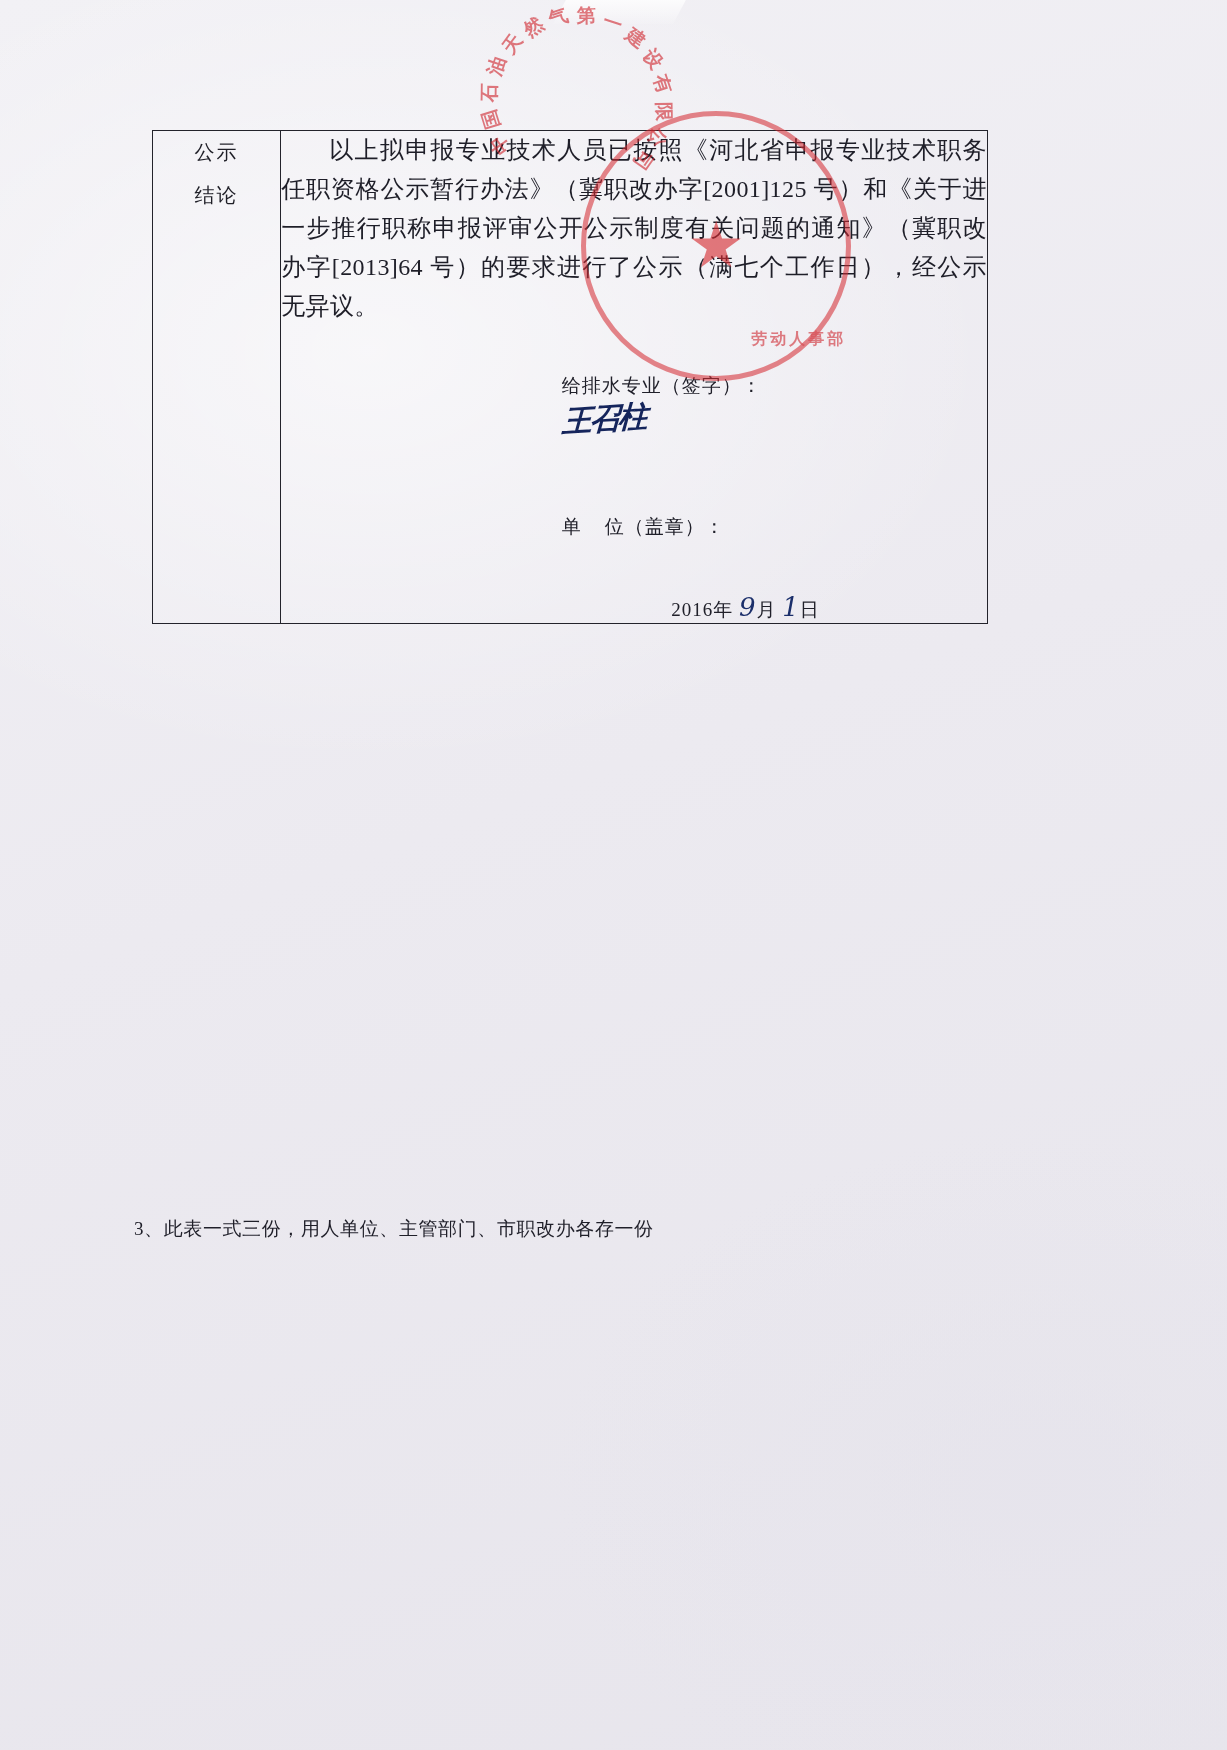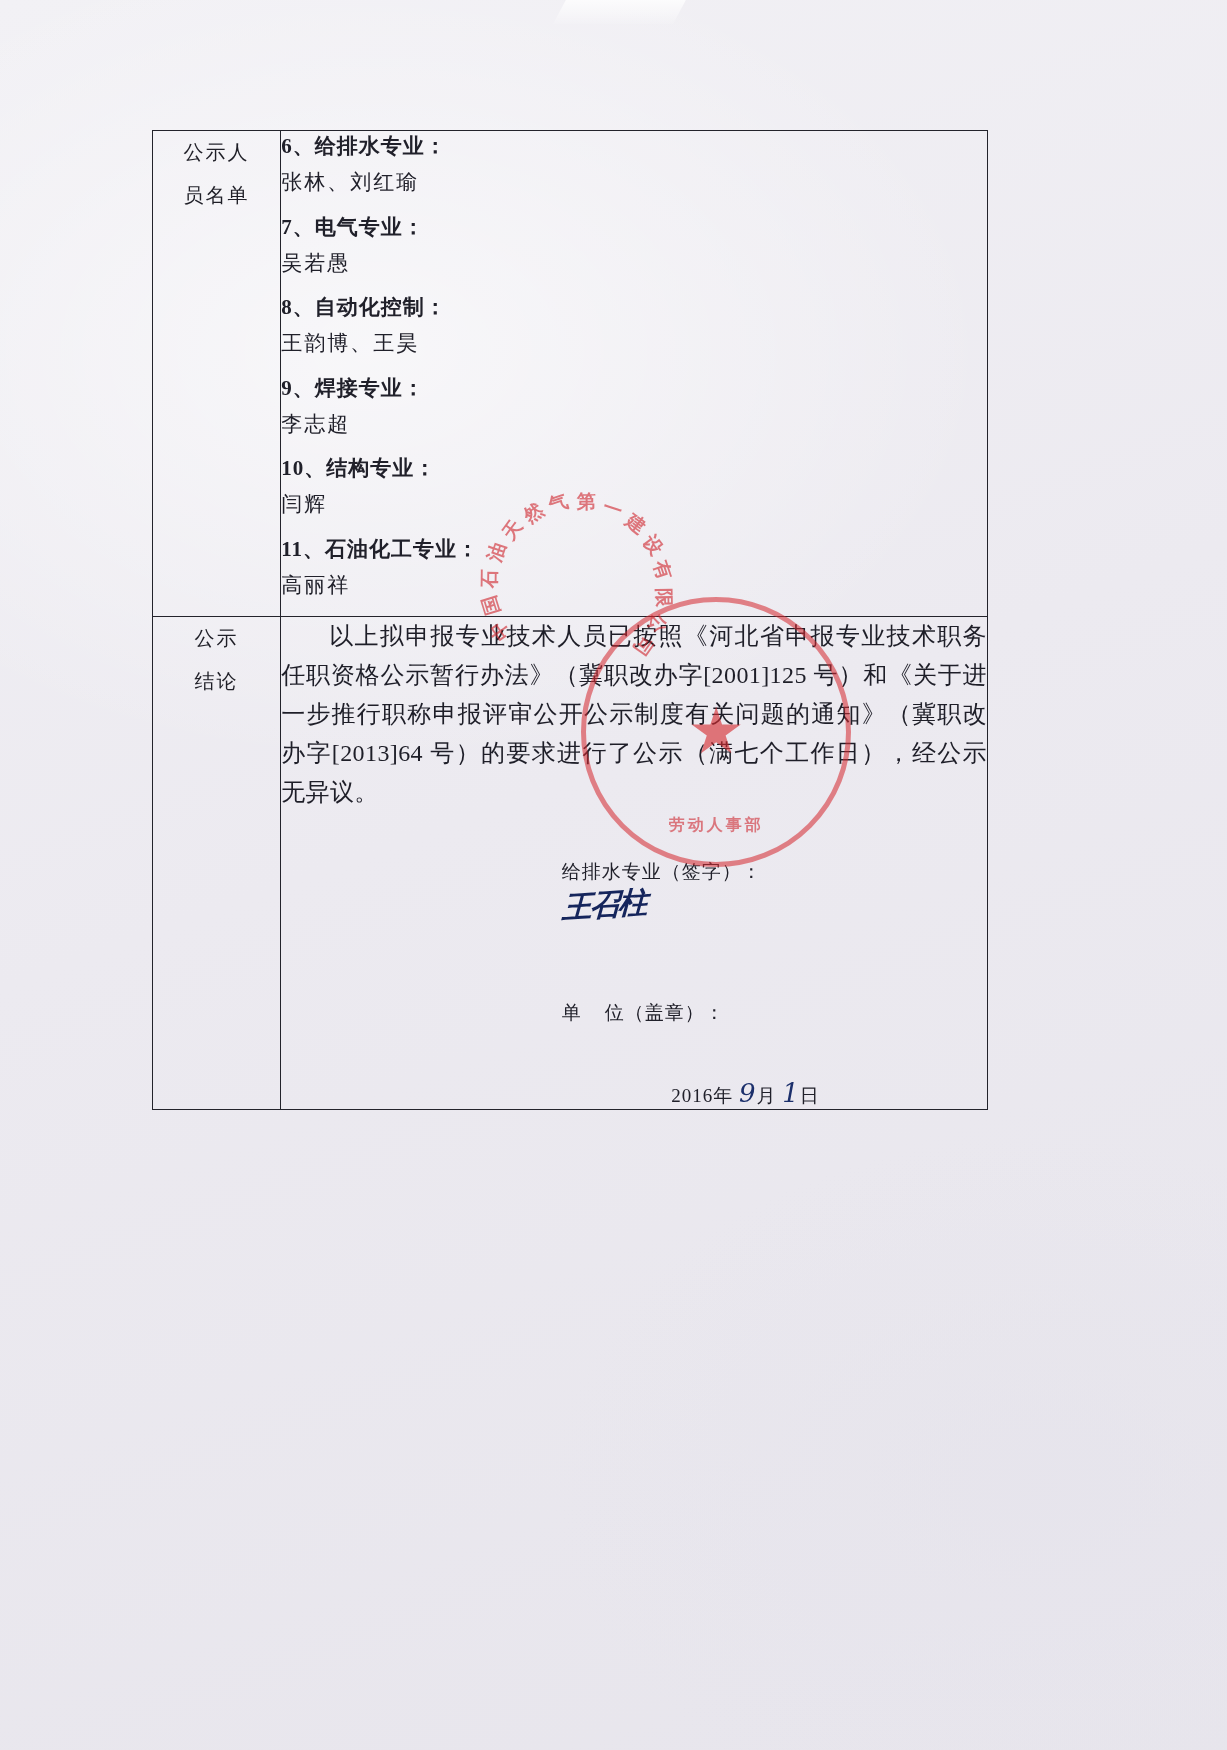--- a/index.html
+++ b/index.html
@@ -171,21 +171,21 @@
     font-weight: 700;
     color: rgba(206, 36, 44, 0.78);
     transform-origin: 0 0;
     white-space: nowrap;
   }
   .stamp .bottom-text {
     position: absolute;
     left: 0;
     bottom: 26px;
     width: 100%;
-    text-align: center;
+    text-align: right;
     font-size: 16px;
     font-weight: 700;
     letter-spacing: 3px;
     color: rgba(206, 36, 44, 0.75);
   }
 
   
   .notes {
     position: absolute;
     left: 88px;
@@ -206,42 +206,20 @@
 <div class="corner-fold"></div>
 
 <div class="sheet">
 
   <table class="form-table">
     <colgroup>
       <col class="col-label">
       <col class="col-body">
     </colgroup>
     <tbody>
-      <tr>
-        <td class="label-cell">
-          <div>公示人</div>
-          <div>员名单</div>
-        </td>
-        <td class="body-cell">
-          <div class="name-list">
-            <p class="entry heading">6、给排水专业：</p>
-            <p class="entry names">张林、刘红瑜</p>
-            <p class="entry heading">7、电气专业：</p>
-            <p class="entry names">吴若愚</p>
-            <p class="entry heading">8、自动化控制：</p>
-            <p class="entry names">王韵博、王昊</p>
-            <p class="entry heading">9、焊接专业：</p>
-            <p class="entry names">李志超</p>
-            <p class="entry heading">10、结构专业：</p>
-            <p class="entry names">闫辉</p>
-            <p class="entry heading">11、石油化工专业：</p>
-            <p class="entry names">高丽祥</p>
-          </div>
-        </td>
-      </tr>
       <tr>
         <td class="label-cell">
           <div>公示</div>
           <div>结论</div>
         </td>
         <td class="concl-cell">
           <p class="concl-para">以上拟申报专业技术人员已按照《河北省申报专业技术职务任职资格公示暂行办法》（冀职改办字[2001]125 号）和《关于进一步推行职称申报评审公开公示制度有关问题的通知》（冀职改办字[2013]64 号）的要求进行了公示（满七个工作日），经公示无异议。</p>
 
           <div class="sign-lines">
             <div class="sign-line">
@@ -279,15 +257,16 @@
               </div>
             <div class="star">★</div>
             <div class="bottom-text">劳动人事部</div>
           </div>
         </td>
       </tr>
     </tbody>
   </table>
 
   <div class="notes">
+    <div class="note-item">3、此表一式三份，用人单位、主管部门、市职改办各存一份</div>
   </div>
 
 </div>
 
 </body></html>

